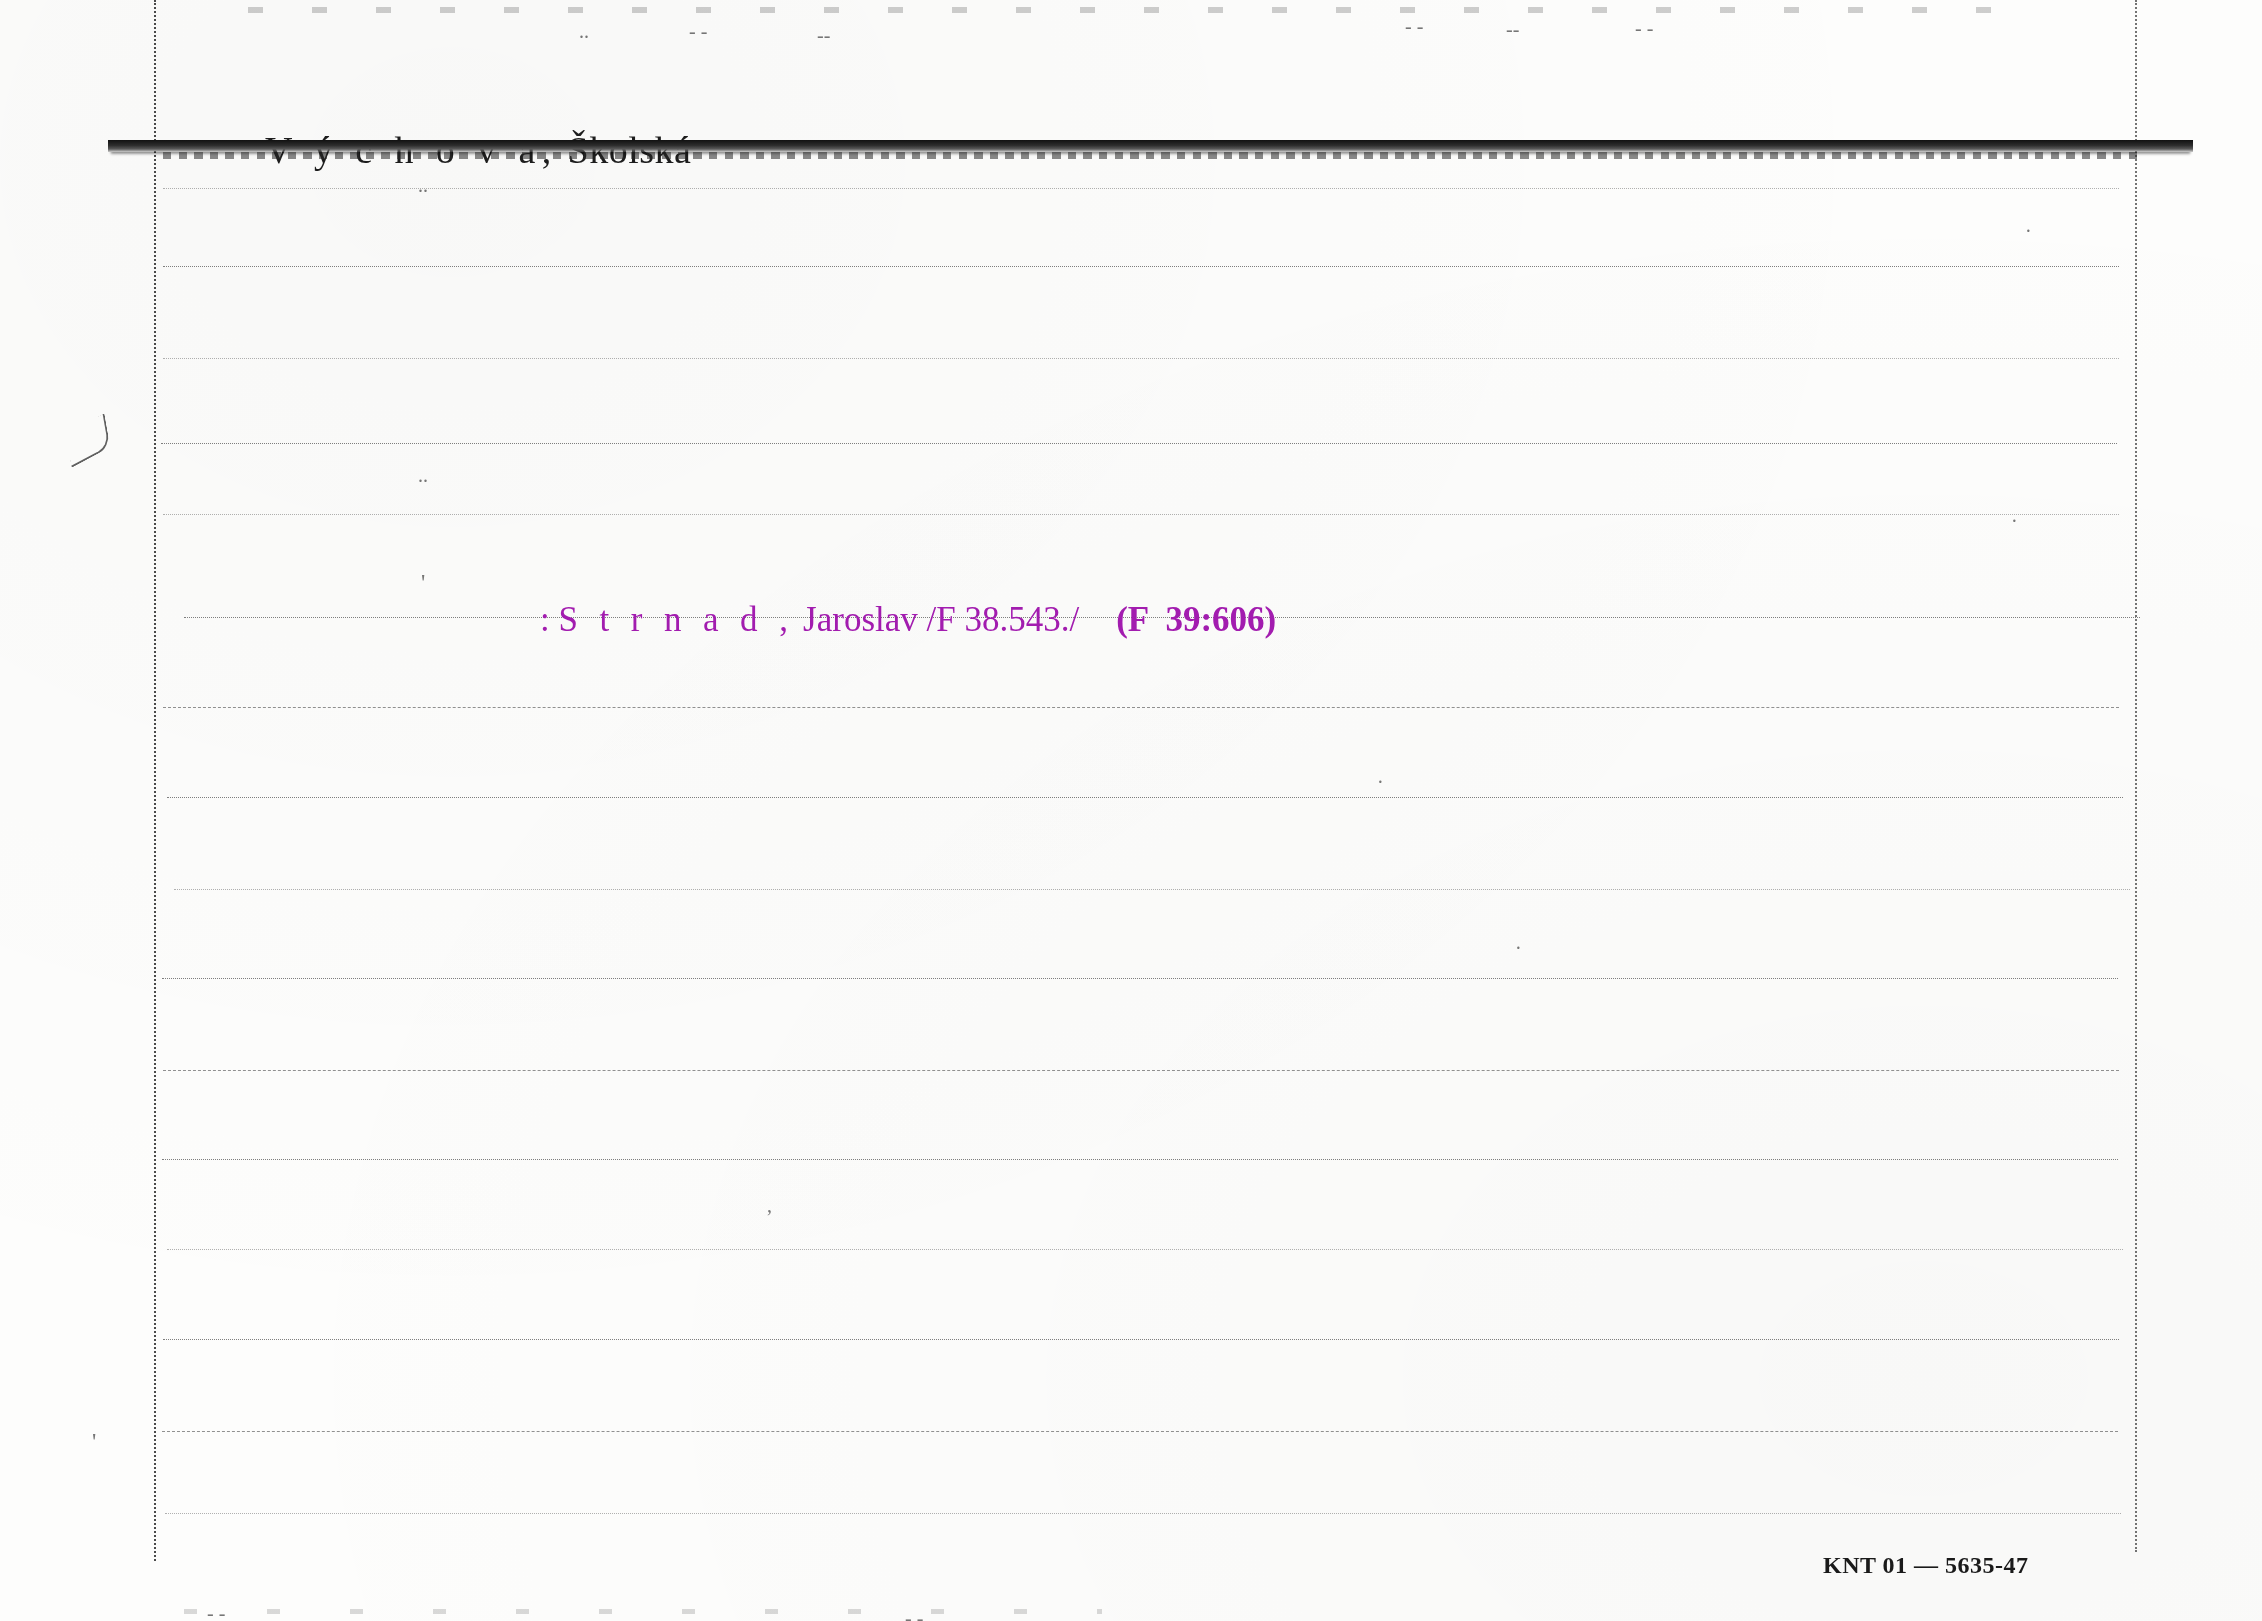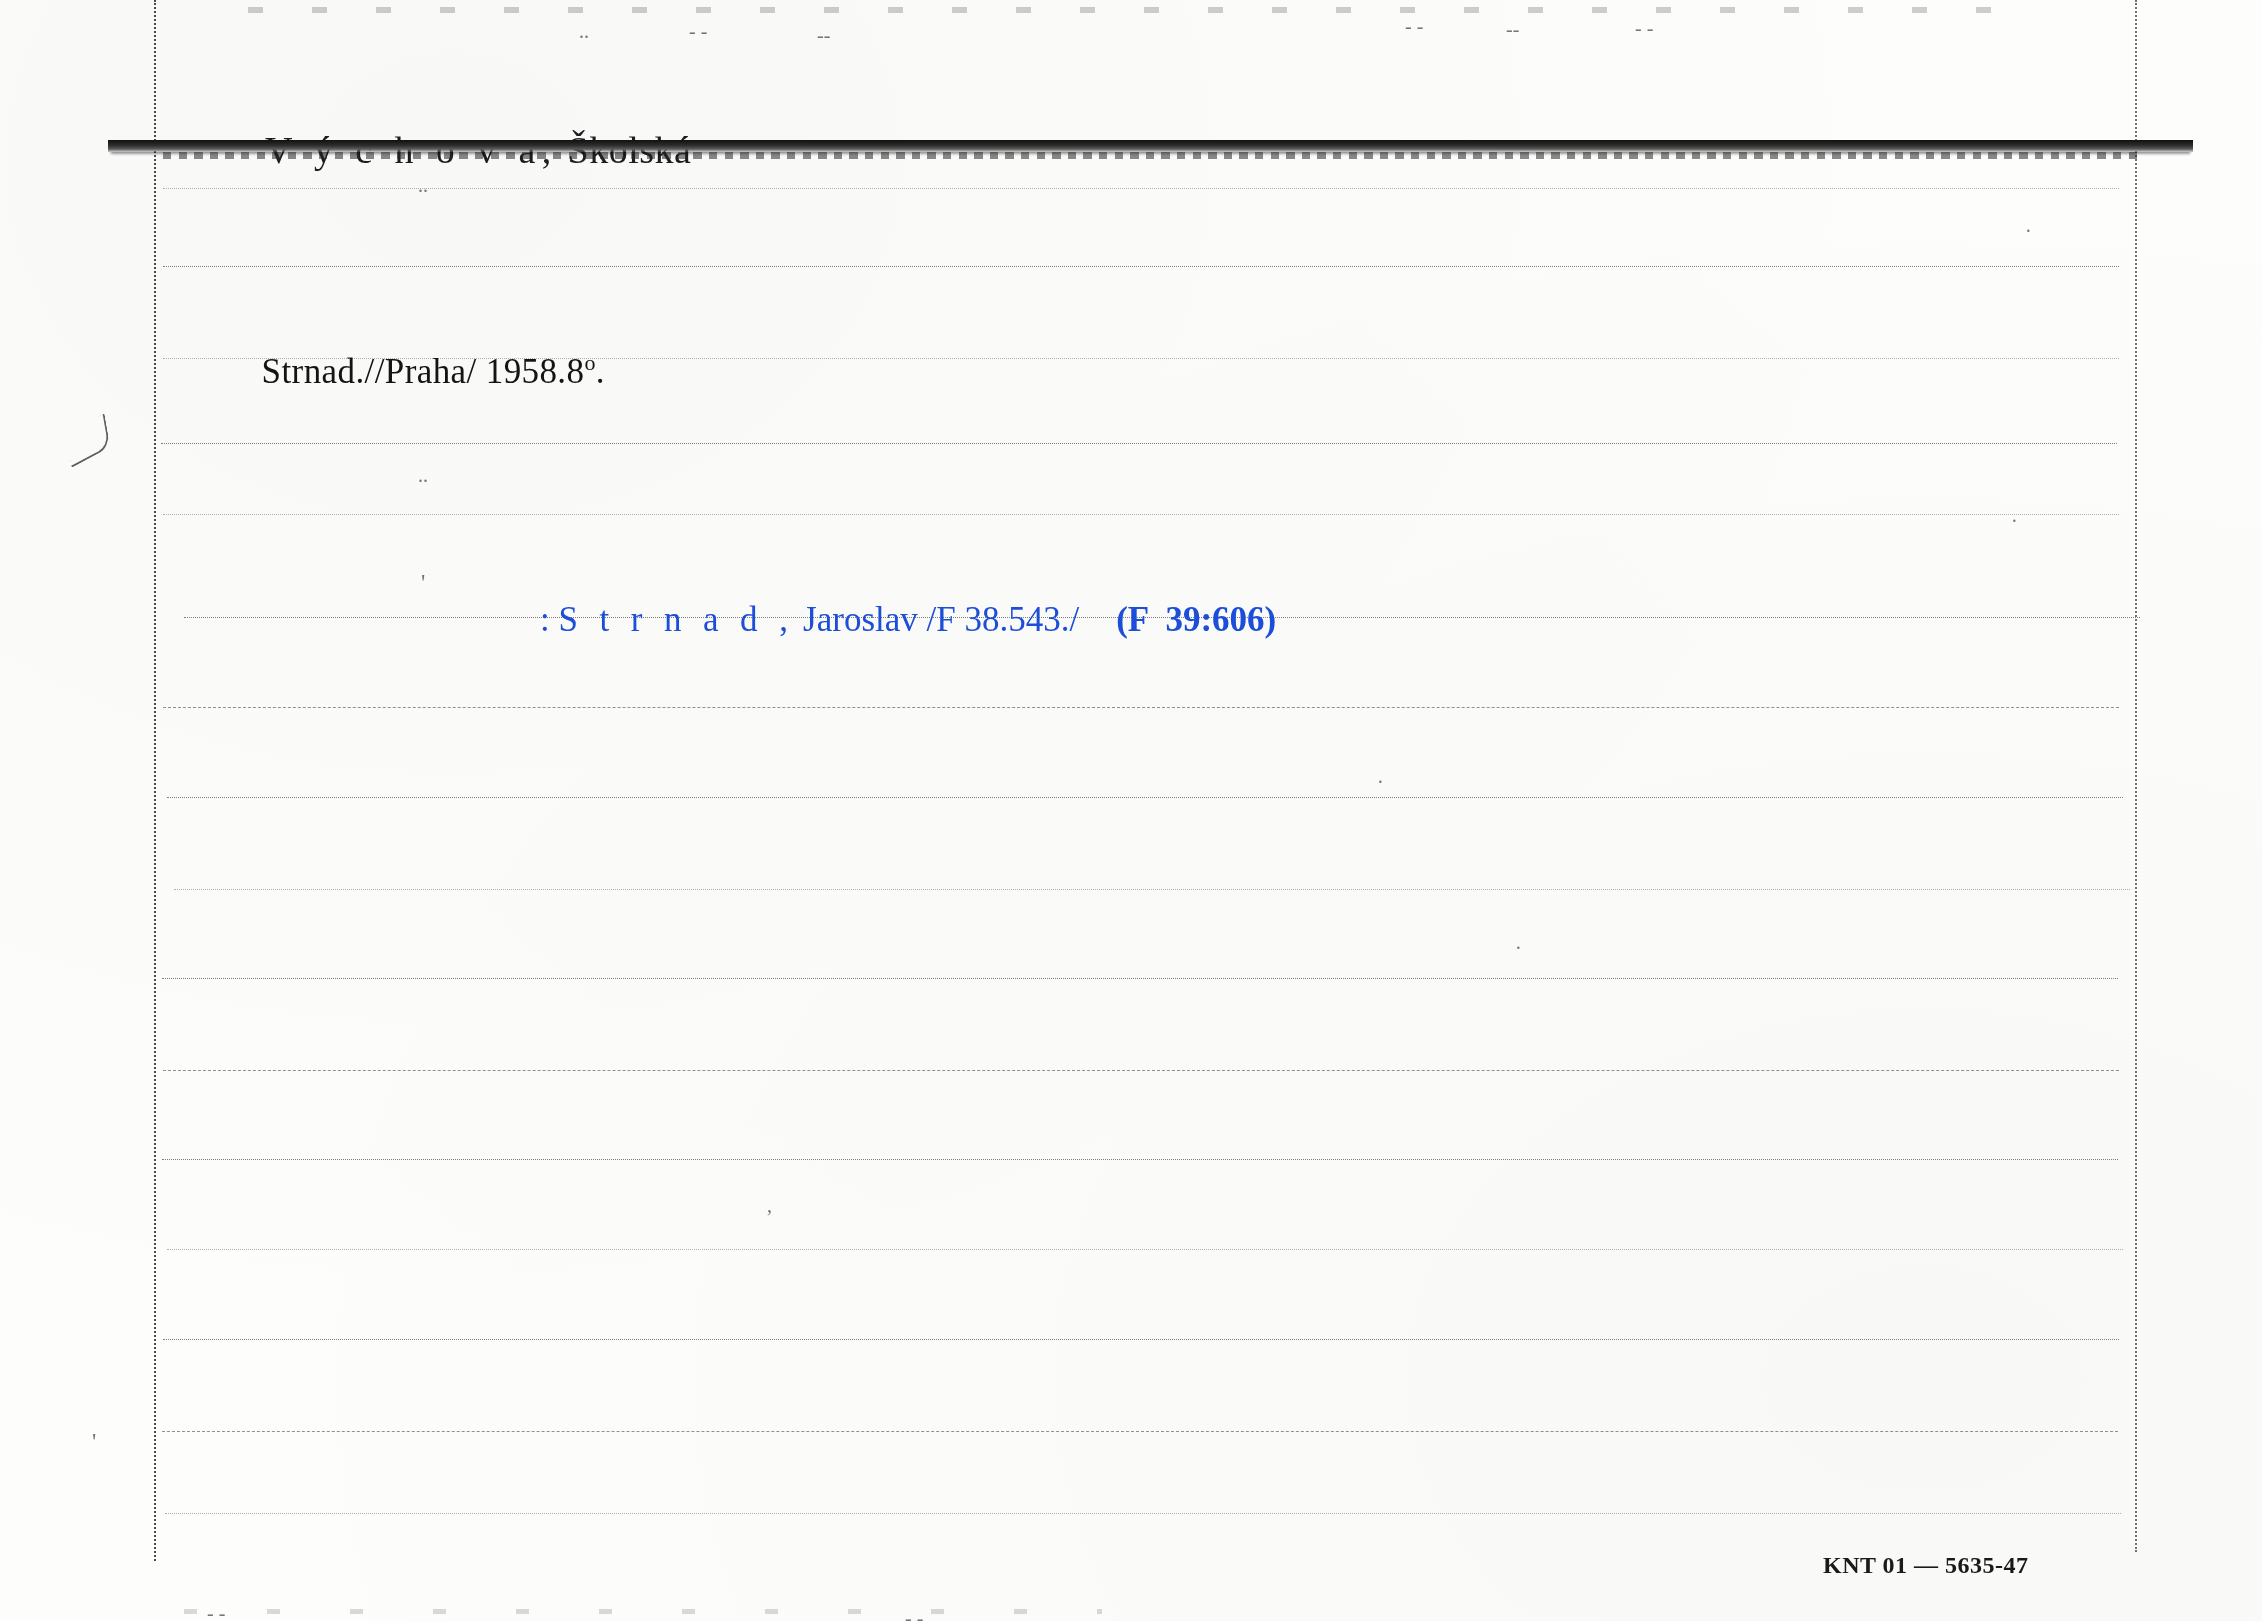--- a/index.html
+++ b/index.html
@@ -117,21 +117,21 @@
     font-size: 22px;
     vertical-align: super;
   }
 
   
   .entry {
     position: absolute;
     left: 505px;
     top: 560px;
     font-size: 35px;
-    color: #1d4ed8;
+    color: #a21caf;
     white-space: pre;
   }
   .entry .spaced {
     letter-spacing: 6.4px;
   }
 
   
   .footer-code {
     position: absolute;
     left: 1823px;
@@ -217,23 +217,20 @@
   <div class="rule" style="top:797px; left:167px;"></div>
   <div class="rule faint" style="top:889px; left:174px;"></div>
   <div class="rule" style="top:978px; left:162px;"></div>
   <div class="rule dashy" style="top:1070px; left:163px;"></div>
   <div class="rule" style="top:1159px; left:162px;"></div>
   <div class="rule faint" style="top:1249px; left:167px;"></div>
   <div class="rule" style="top:1339px; left:163px;"></div>
   <div class="rule dashy" style="top:1431px; left:162px;"></div>
   <div class="rule faint" style="top:1513px; left:165px;"></div>
 
-  <div class="title-line2">
-    <span>Strnad.//Praha/ 1958.8</span><span class="sup">o</span><span>.</span>
-  </div>
 
   <div class="entry">
     <span>: </span><span class="spaced">S t r n a d ,</span><span> Jaroslav /F 38.543./</span><span style="display:inline-block;width:37px;"></span><span style="font-weight:bold;">(F  39:606)</span>
   </div>
 
   <div class="swoosh"></div>
   <div class="mark" style="left:418px; top:174px;">..</div>
   <div class="mark" style="left:418px; top:464px;">..</div>
   <div class="mark" style="left:421px; top:569px; font-size:24px;">'</div>
   <div class="mark" style="left:2025px; top:220px;">·</div>

